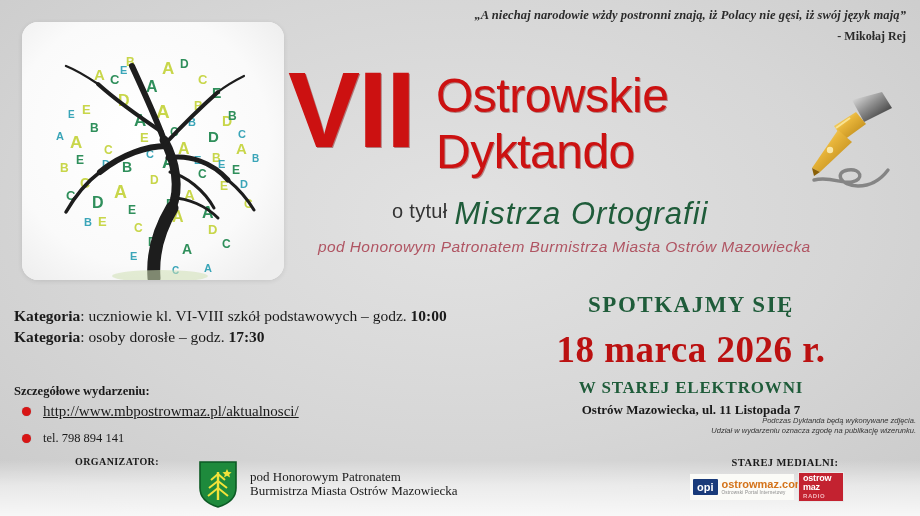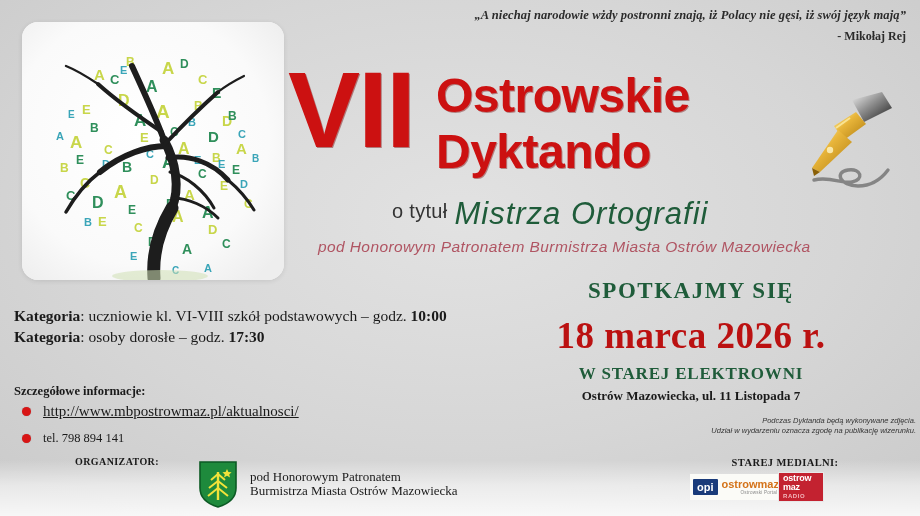--- a/index.html
+++ b/index.html
@@ -39,21 +39,21 @@
   
   .vii{
     position:absolute;left:288px;top:62px;z-index:5;
     font-family:"Liberation Sans",sans-serif;font-weight:bold;
     font-size:108px;line-height:96px;color:#cc1111;
     letter-spacing:-2px;
     text-shadow:1px 1px 0 rgba(120,0,0,.45);
   }
   .big-lines{position:absolute;left:436px;top:68px;z-index:5;}
   .big-line{
-    font-family:"Liberation Sans",sans-serif;font-weight:bold;
+    font-family:"Liberation Sans",sans-serif;font-weight:normal;
     font-size:48px;line-height:56px;color:#cc1111;letter-spacing:-.5px;
     text-shadow:1px 1px 0 rgba(120,0,0,.42);
   }
   .sub1{
     position:absolute;left:392px;top:196px;z-index:5;
     white-space:nowrap;color:#1f5c3a;
   }
   .sub1 .small{
     font-family:"Liberation Sans",sans-serif;font-size:20px;color:#333333;
     vertical-align:6px;letter-spacing:.3px;
@@ -87,21 +87,21 @@
   .dot{
     width:9px;height:9px;border-radius:50%;background:#d81515;
     margin-right:12px;flex:0 0 auto;box-shadow:0 0 1px rgba(0,0,0,.3);
   }
   .bullet-link{
     font-family:"Liberation Serif",serif;font-size:15px;color:#1a1a1a;
     text-decoration:underline;cursor:pointer;
   }
   .bullet-text{font-family:"Liberation Serif",serif;font-size:12.5px;color:#1a1a1a;}
   
-  .right-block{position:absolute;left:476px;top:278px;width:430px;text-align:center;z-index:6;}
+  .right-block{position:absolute;left:476px;top:292px;width:430px;text-align:center;z-index:6;}
   .meet{
     font-family:"Liberation Serif",serif;font-weight:bold;font-size:23px;
     color:#1f5c3a;letter-spacing:1.5px;
   }
   .date{
     font-family:"Liberation Serif",serif;font-weight:bold;font-size:37px;
     color:#bb1111;letter-spacing:.5px;margin-top:10px;
   }
   .venue{
     font-family:"Liberation Serif",serif;font-weight:bold;font-size:17px;
@@ -132,36 +132,36 @@
     font-family:"Liberation Serif",serif;font-weight:normal;font-size:13px;
     color:#1a1a1a;line-height:14px;
   }
   .media-head{
     position:absolute;left:700px;top:7px;width:170px;text-align:center;
     font-family:"Liberation Serif",serif;font-weight:bold;font-size:10.5px;
     color:#1a1a1a;letter-spacing:.4px;
   }
   .opi-logo{
     position:absolute;left:690px;top:24px;width:104px;height:26px;
-    background:#fbfbf7;display:flex;align-items:center;padding:0 3px;box-sizing:border-box;text-align:right;
+    background:#fbfbf7;display:flex;align-items:center;padding:0 3px;box-sizing:border-box;
   }
   .opi-badge{
     background:#1a3b7a;color:#ffffff;font-family:"Liberation Sans",sans-serif;
     font-weight:bold;font-size:11px;padding:2px 4px;border-radius:1px;margin-right:4px;
   }
   .opi-name{
     font-family:"Liberation Sans",sans-serif;font-weight:bold;font-size:11px;
     color:#d4731a;line-height:11px;
   }
   .opi-sub{
     font-family:"Liberation Sans",sans-serif;font-size:4.6px;color:#8a8a8a;
     letter-spacing:.2px;line-height:6px;
   }
   .omaz-logo{
-    position:absolute;left:778px;top:22px;width:46px;height:30px;
+    position:absolute;left:798px;top:22px;width:46px;height:30px;
     background:#c32230;border:1px solid #e8e8e8;
     display:flex;flex-direction:column;justify-content:center;padding-left:4px;
     box-sizing:border-box;
   }
   .omaz-l1,.omaz-l2{
     font-family:"Liberation Sans",sans-serif;font-weight:bold;font-size:9px;
     color:#ffffff;line-height:9px;letter-spacing:-.2px;
   }
   .omaz-l3{
     font-family:"Liberation Sans",sans-serif;font-weight:bold;font-size:6px;
@@ -318,21 +318,21 @@
 
   <div class="cats">
     <div class="cat-row">
       <span class="lbl">Kategoria</span><span>: uczniowie kl. VI-VIII szkół podstawowych – godz. </span><span class="tm">10:00</span>
     </div>
     <div class="cat-row">
       <span class="lbl">Kategoria</span><span>: osoby dorosłe – godz. </span><span class="tm">17:30</span>
     </div>
   </div>
 
-  <div class="info-head">Szczegółowe informacje:</div>
+  <div class="info-head">Szczegółowe wydarzeniu:</div>
   <div class="bullets">
     <div class="bullet-row">
       <span class="dot"></span>
       <span class="bullet-link">http://www.mbpostrowmaz.pl/aktualnosci/</span>
     </div>
     <div class="bullet-row">
       <span class="dot"></span>
       <span class="bullet-text">tel. 798 894 141</span>
     </div>
   </div>

